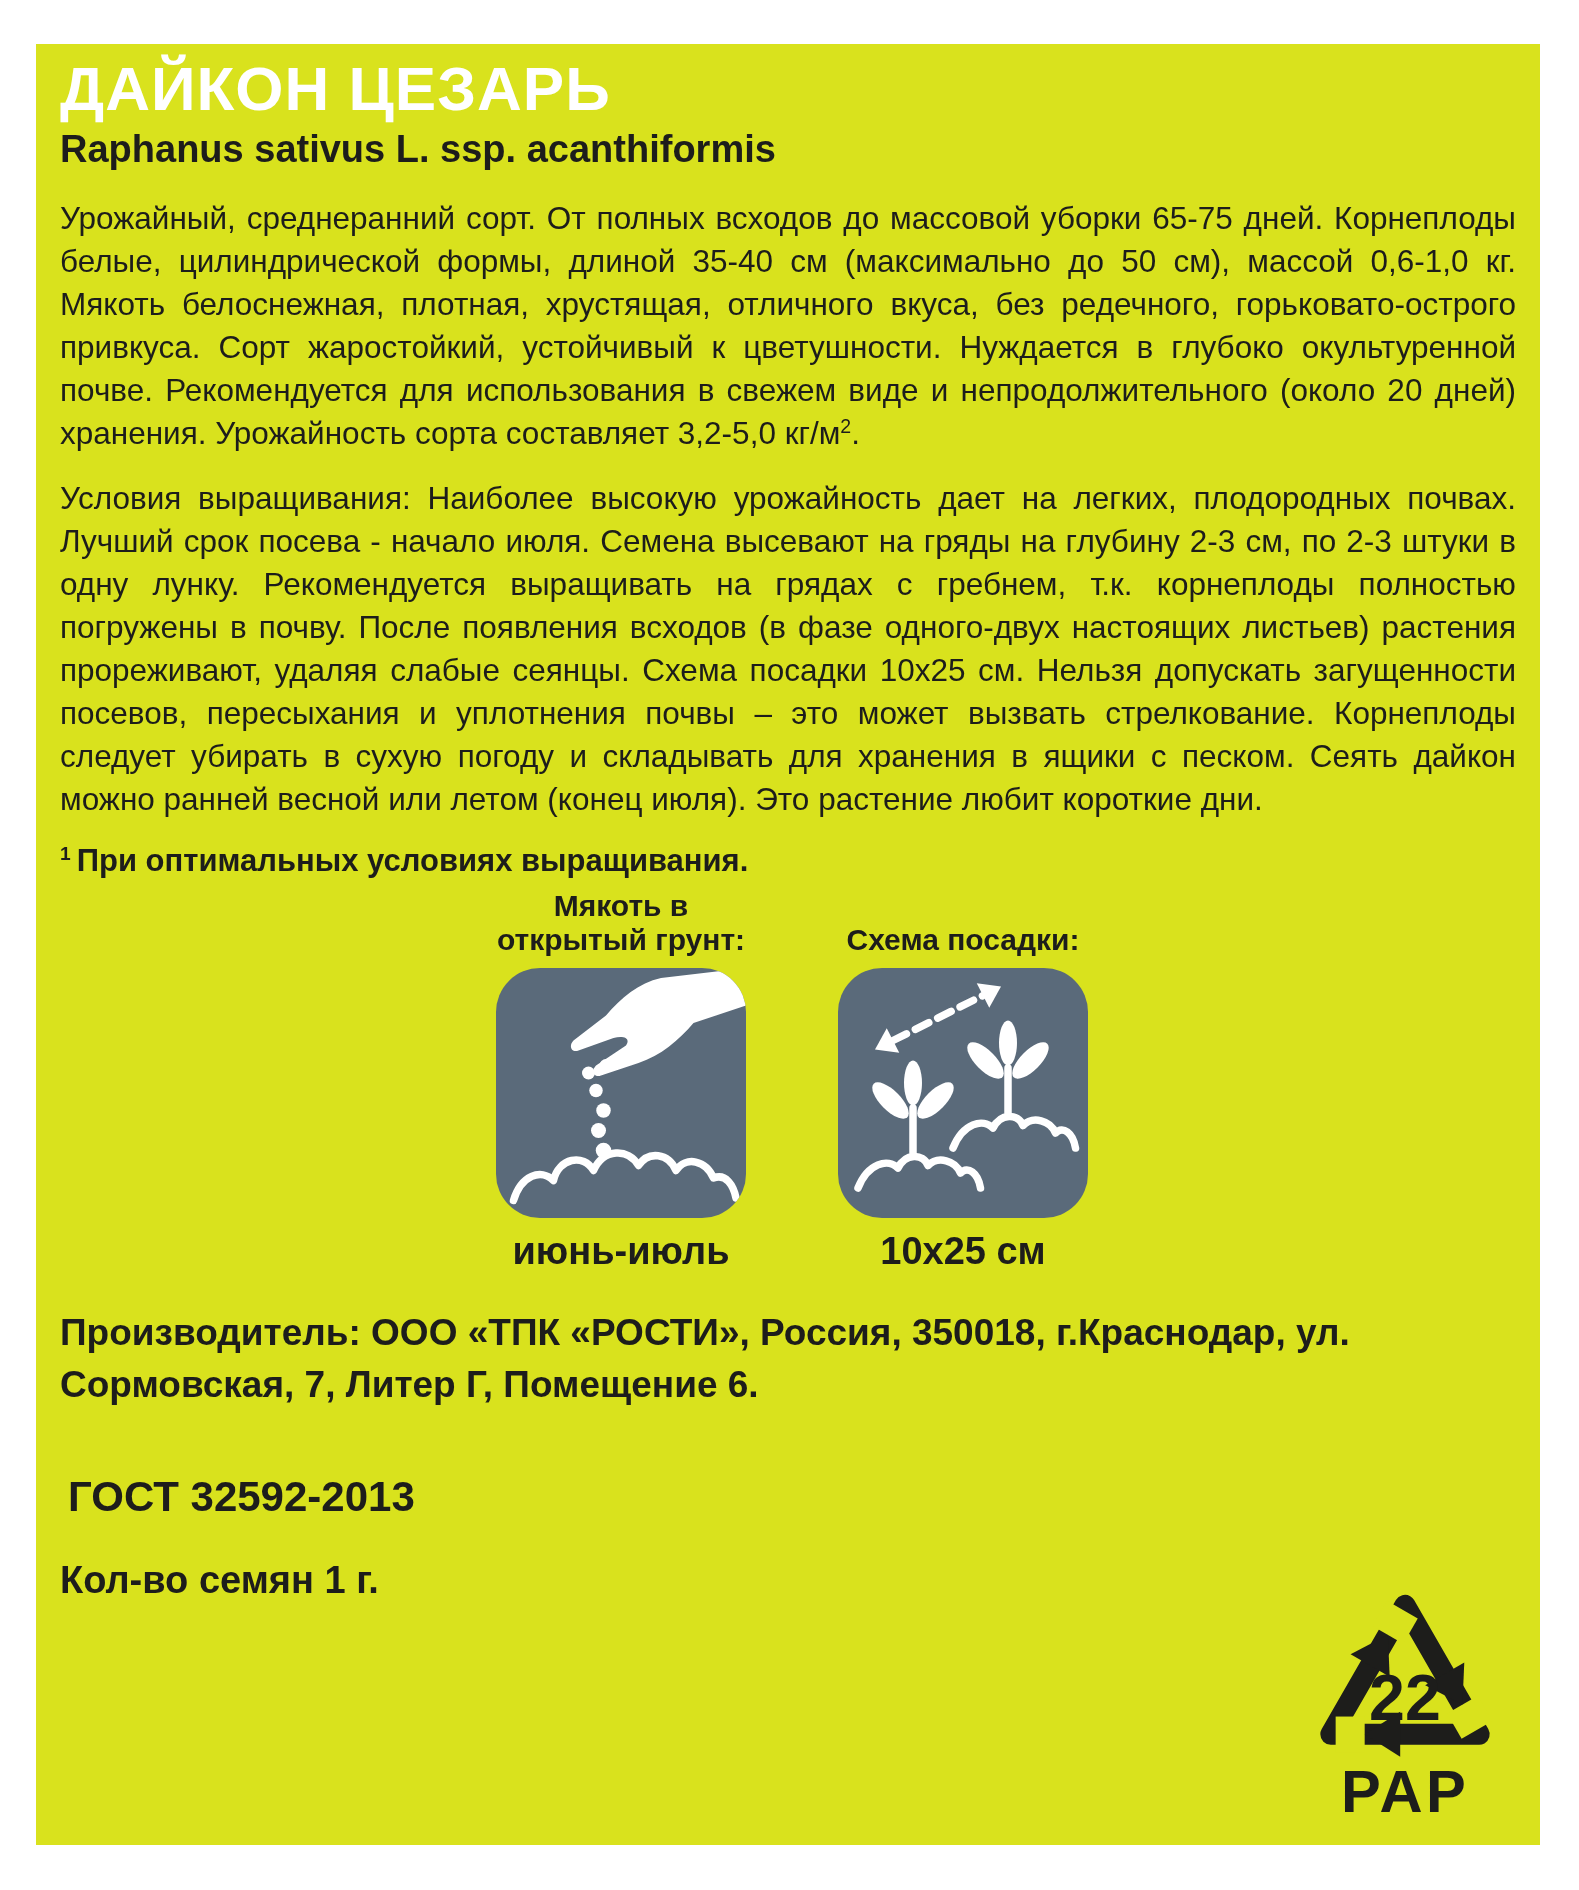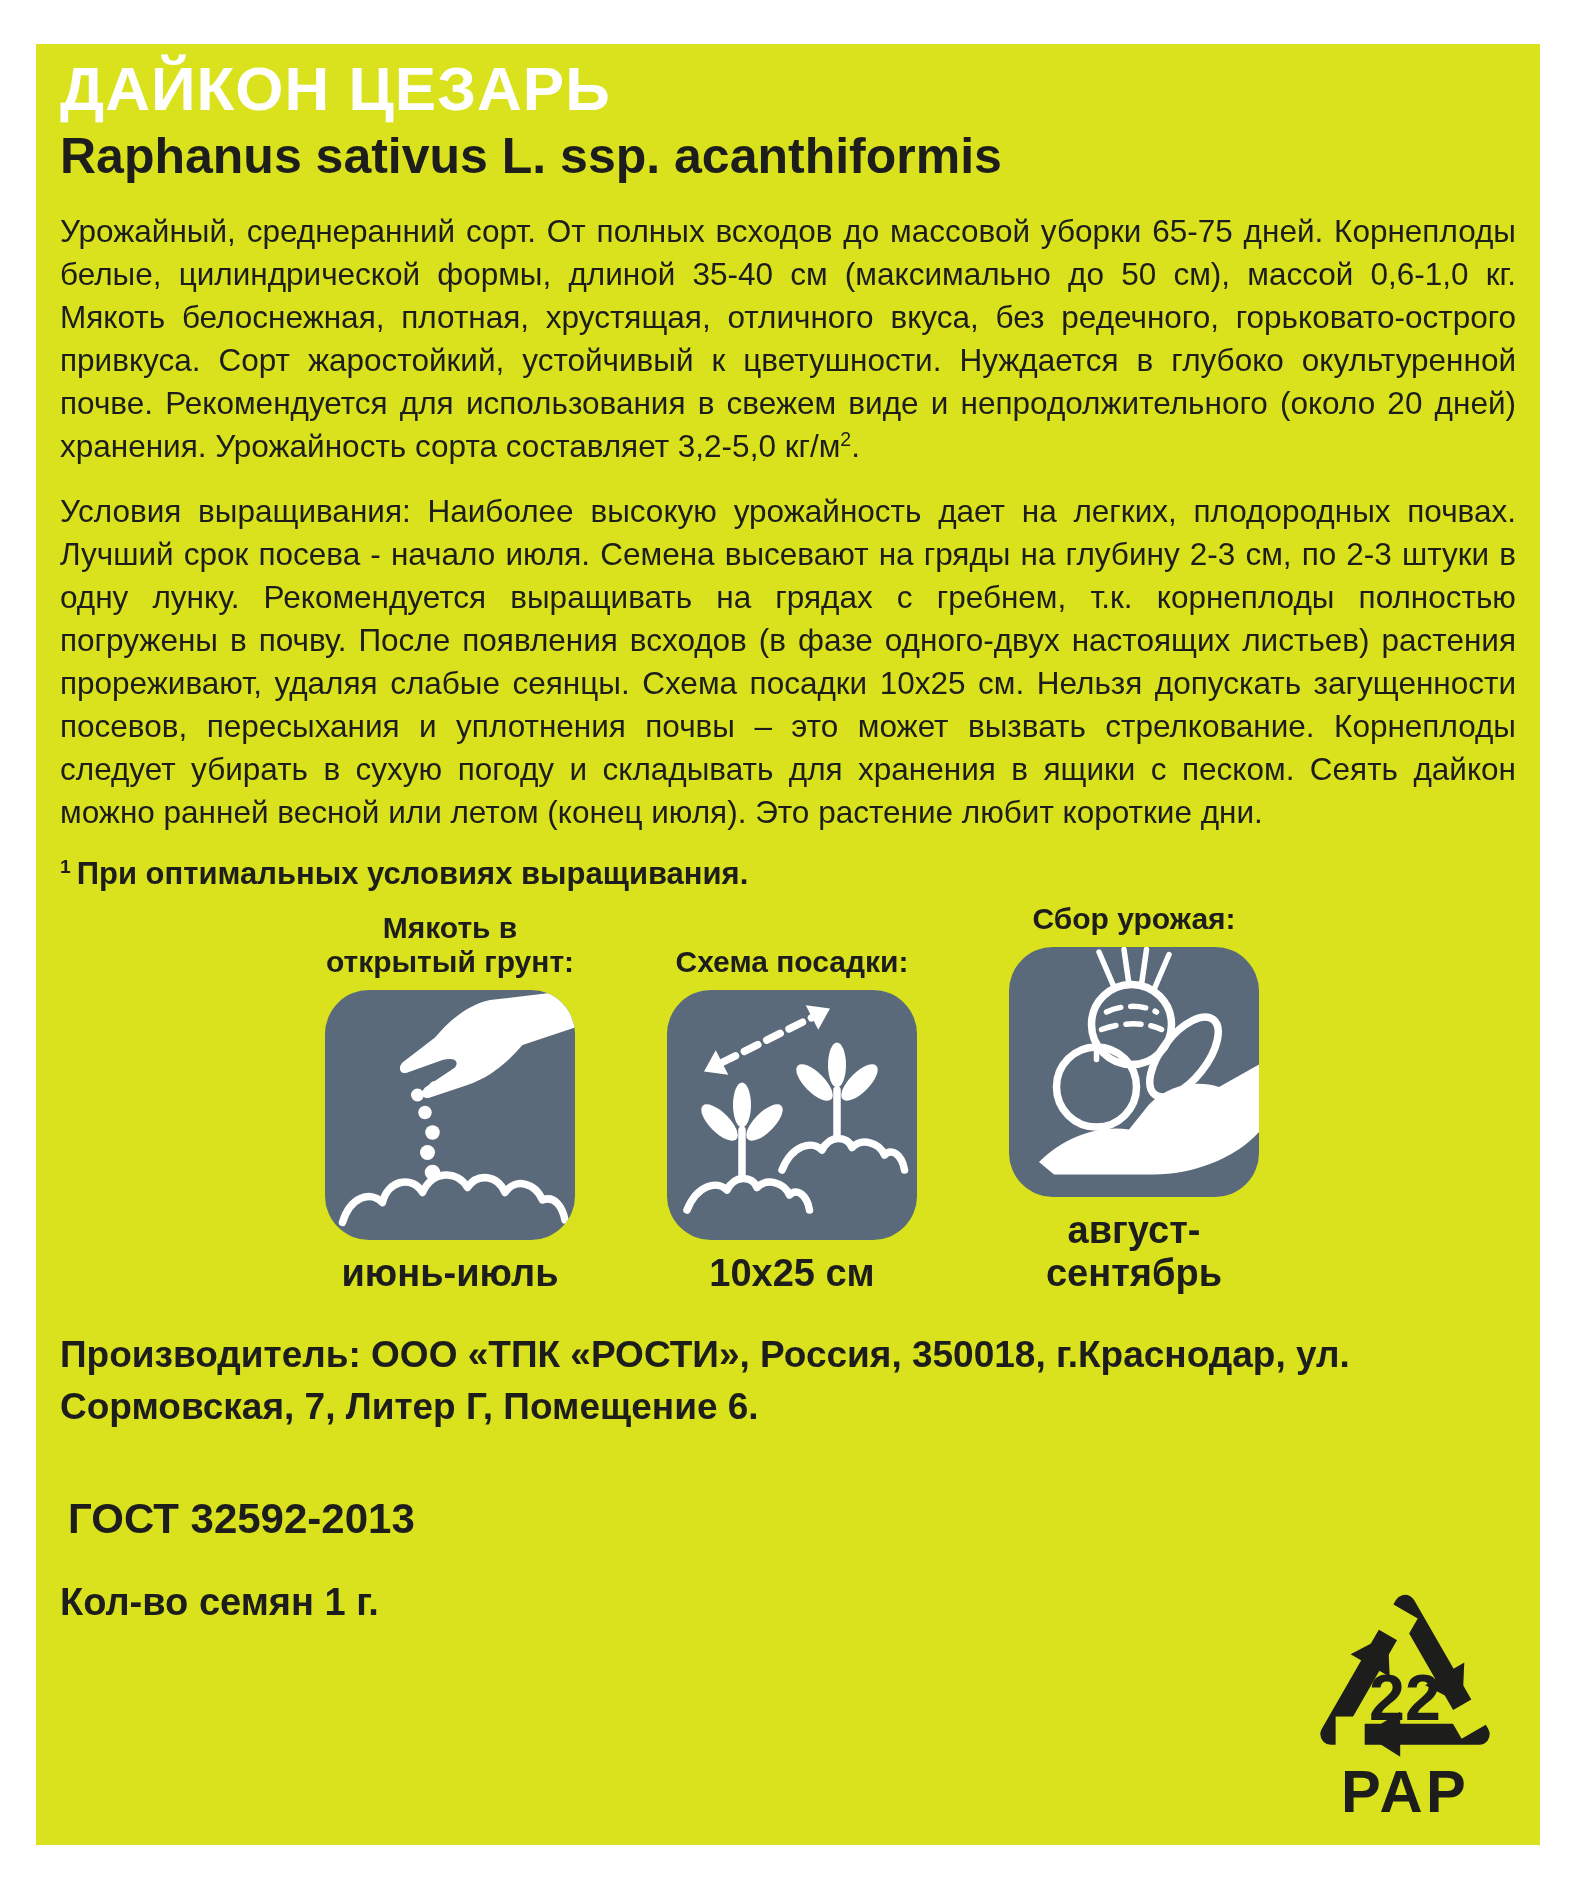--- a/index.html
+++ b/index.html
@@ -12,21 +12,21 @@
   body{background:#ffffff;font-family:"Liberation Sans","DejaVu Sans",sans-serif;}
   .page{position:relative;width:1579px;height:1890px;background:#ffffff;overflow:hidden;}
   .label{
     position:absolute;left:36px;top:44px;width:1504px;height:1801px;
     background:var(--bg);box-sizing:border-box;padding:10px 16px 0 24px;color:var(--ink);
   }
   .title{
     font-size:62px;font-weight:700;color:var(--titlecol);letter-spacing:1px;
     line-height:1.05;margin:2px 0 8px 0;
   }
-  .latin{font-size:50px;font-weight:700;line-height:1.1;margin-bottom:26px;}
+  .latin{font-size:38px;font-weight:700;line-height:1.1;margin-bottom:26px;}
   .body-par{
     font-size:31.5px;font-weight:400;line-height:43px;text-align:justify;
     margin:0 8px 22px 0;
   }
   sup{font-size:62%;vertical-align:super;line-height:0;}
   .footnote{font-size:31px;font-weight:700;}
   .footnote sup{margin-right:6px;}
   .icon-row{
     display:flex;justify-content:center;align-items:flex-end;gap:62px;margin-top:10px;
   }
@@ -104,33 +104,20 @@
           <path class="pict-stroke" d="M8 88 C12 78 20 76 24 80 C27 74 34 74 36 79 C40 75 47 77 49 82 C52 79 56 82 57 88"></path>
           <line class="pict-stroke" x1="68" y1="40" x2="68" y2="58"></line>
           <ellipse class="pict-fill" cx="68" cy="30" rx="3.6" ry="9"></ellipse>
           <ellipse class="pict-fill" cx="59" cy="37" rx="4" ry="9.5" transform="rotate(-45 59 37)"></ellipse>
           <ellipse class="pict-fill" cx="77" cy="37" rx="4" ry="9.5" transform="rotate(45 77 37)"></ellipse>
           <path class="pict-stroke" d="M46 72 C50 62 58 60 62 64 C65 58 72 58 74 63 C78 59 85 61 87 66 C90 63 94 66 95 72"></path>
         </svg>
         <div class="icon-caption">10х25 см</div>
       </div>
 
-      <div class="icon-col">
-        <div class="icon-header">Сбор урожая:</div>
-        <svg class="tile" viewBox="0 0 100 100" aria-hidden="true">
-          <path class="pict-stroke thin" d="M42 16 L36 2 M48 15 L46 1 M53 15 L55 1 M58 17 L64 3"></path>
-          <circle class="pict-stroke" cx="49" cy="31" r="16"></circle>
-          <path class="pict-stroke thin dashed" d="M39 26 C45 23 54 23 59 26 M37 33 C45 30 55 30 61 33"></path>
-          <ellipse class="pict-stroke" cx="70" cy="44" rx="9" ry="19" transform="rotate(38 70 44)"></ellipse>
-          <circle class="pict-stroke" cx="35" cy="56" r="16"></circle>
-          <path class="pict-stroke thin" d="M35 40 L35 45"></path>
-          <path class="pict-fill" d="M12 86 C22 76 36 71 48 73 L56 63 C64 55 75 53 84 56 L100 47 L100 74 C90 85 73 91 58 91 L18 91 Z"></path>
-        </svg>
-        <div class="icon-caption">август-сентябрь</div>
-      </div>
 
     </div>
 
     <p class="producer"><span>Производитель:</span><span> ООО «ТПК «РОСТИ», Россия, 350018, г.Краснодар, ул. Сормовская, 7, Литер Г, Помещение 6.</span></p>
 
     <div class="gost">ГОСТ 32592-2013</div>
     <div class="qty">Кол-во семян 1 г.</div>
 
     <svg class="recycle" viewBox="0 0 130 155" aria-hidden="true">
       <path class="rec-tri" d="M65 20 L111 100 L19 100 Z"></path>

